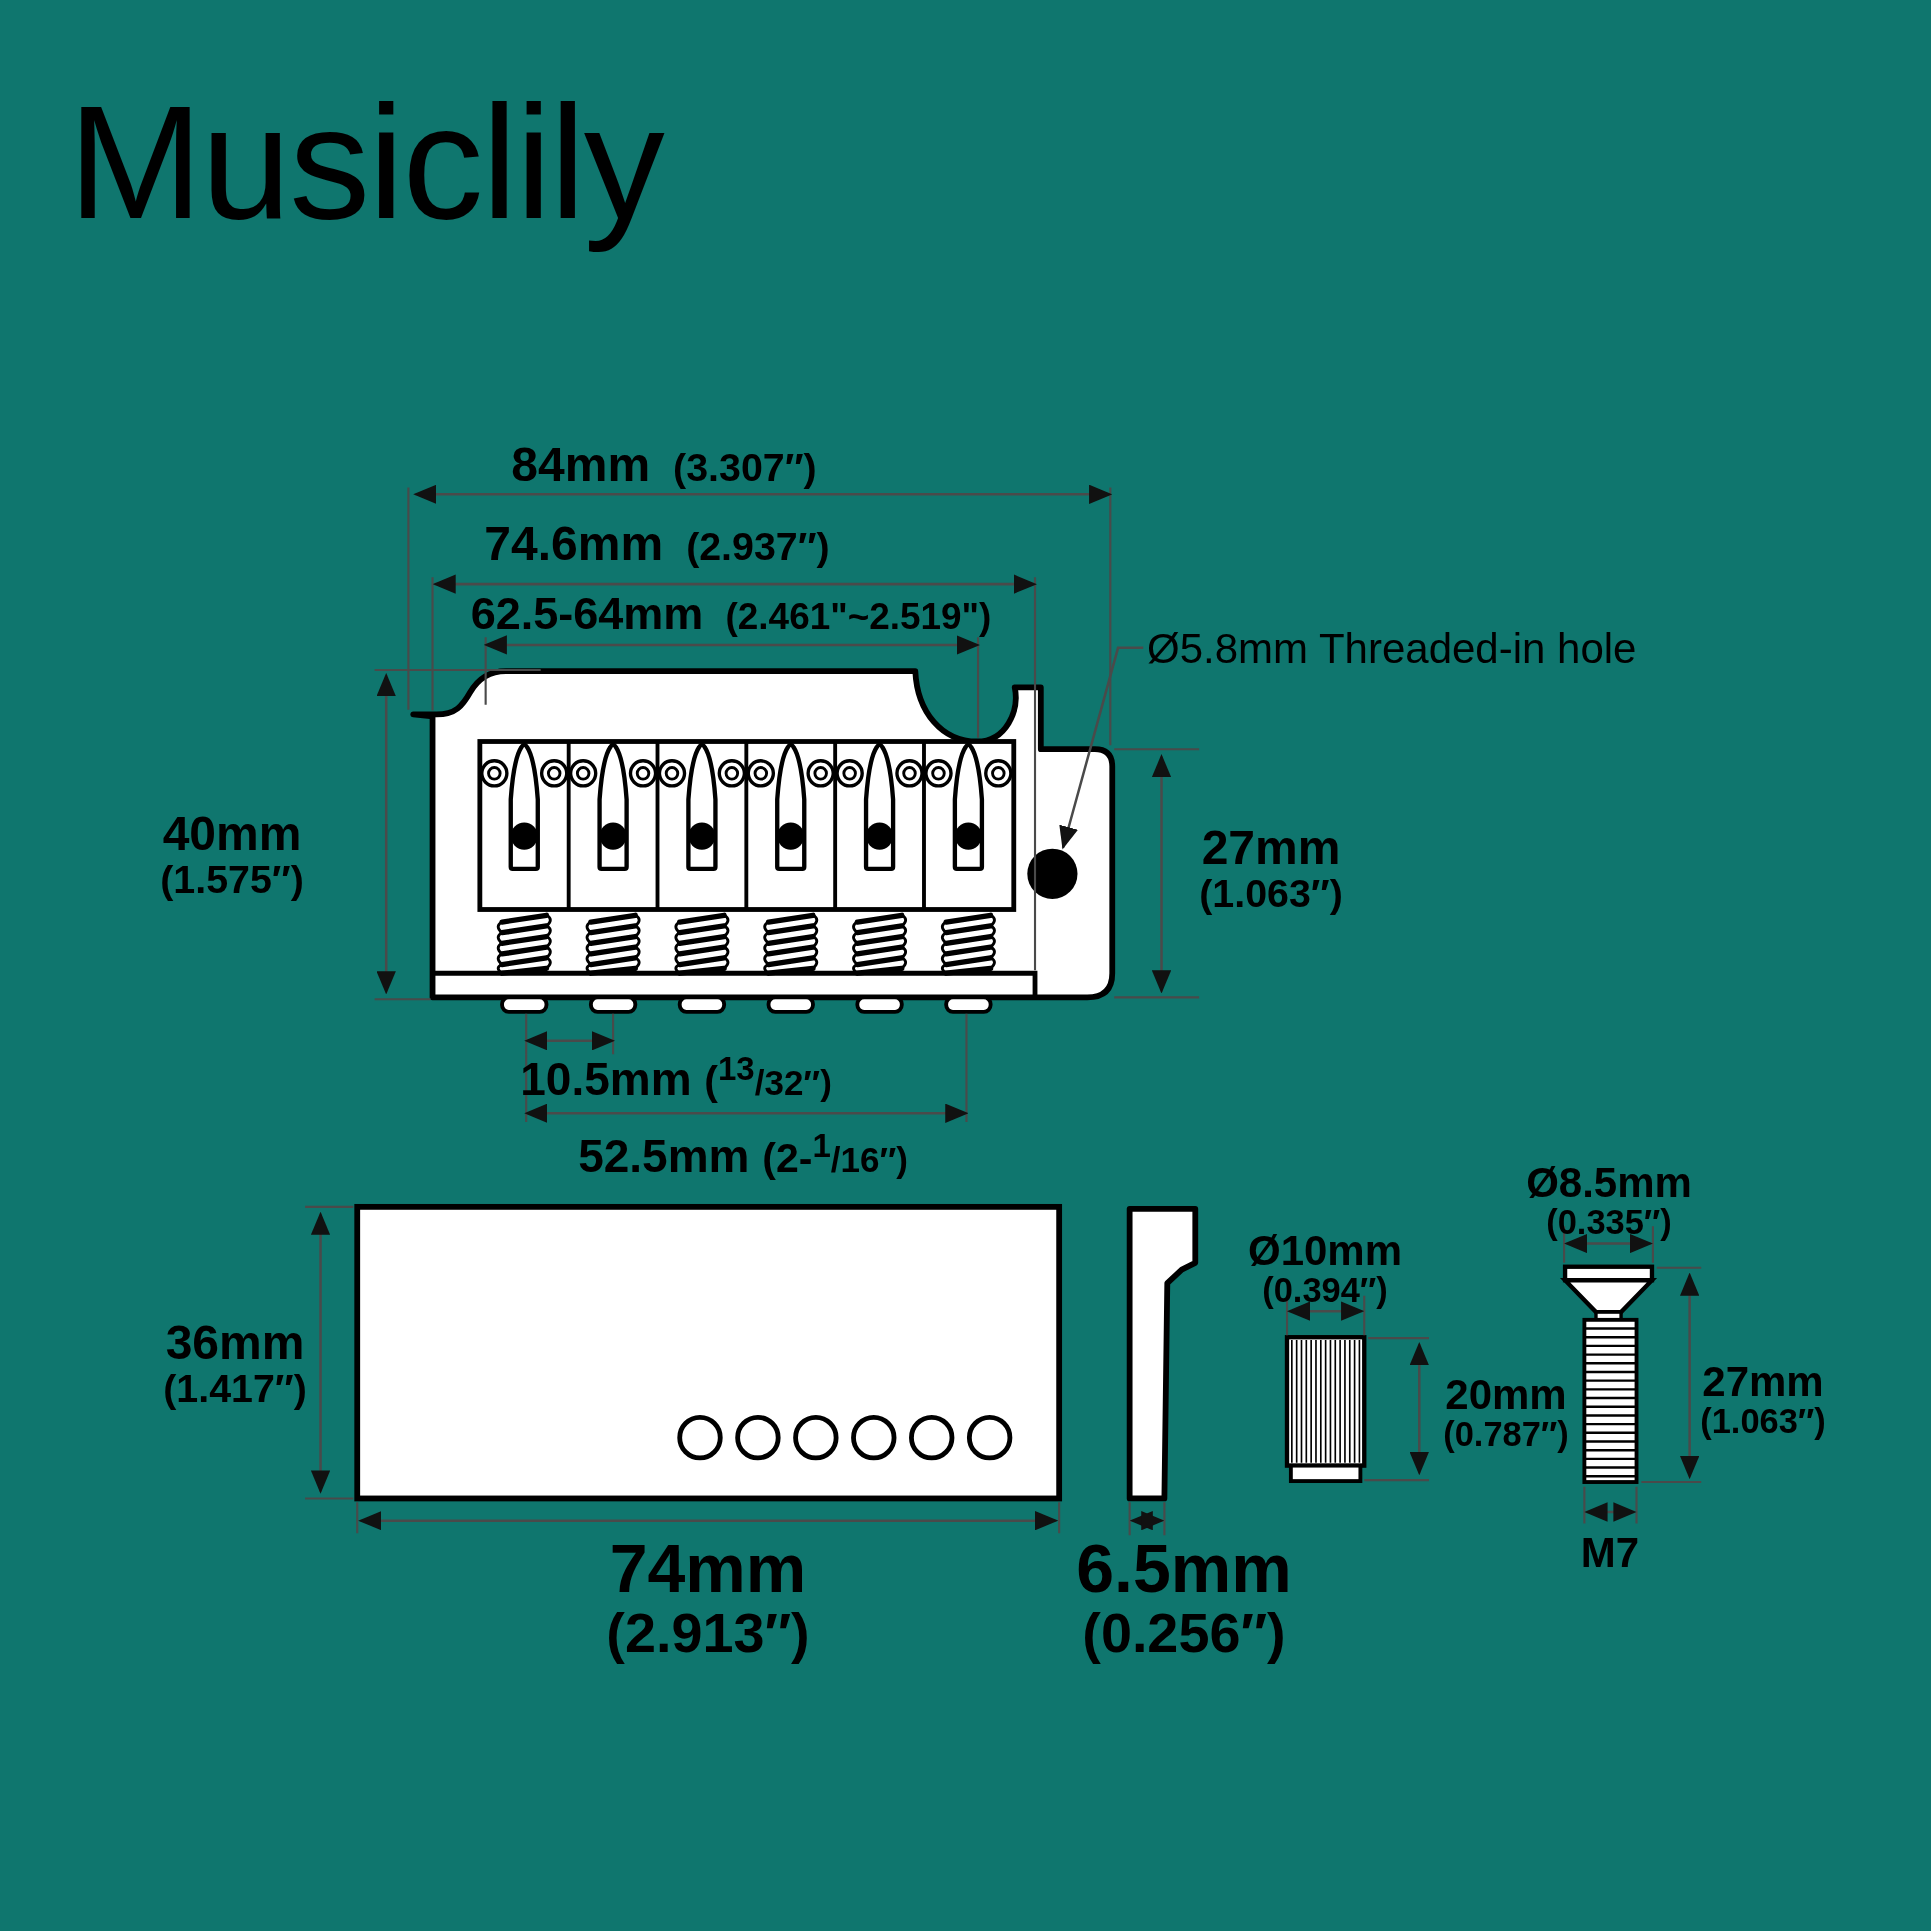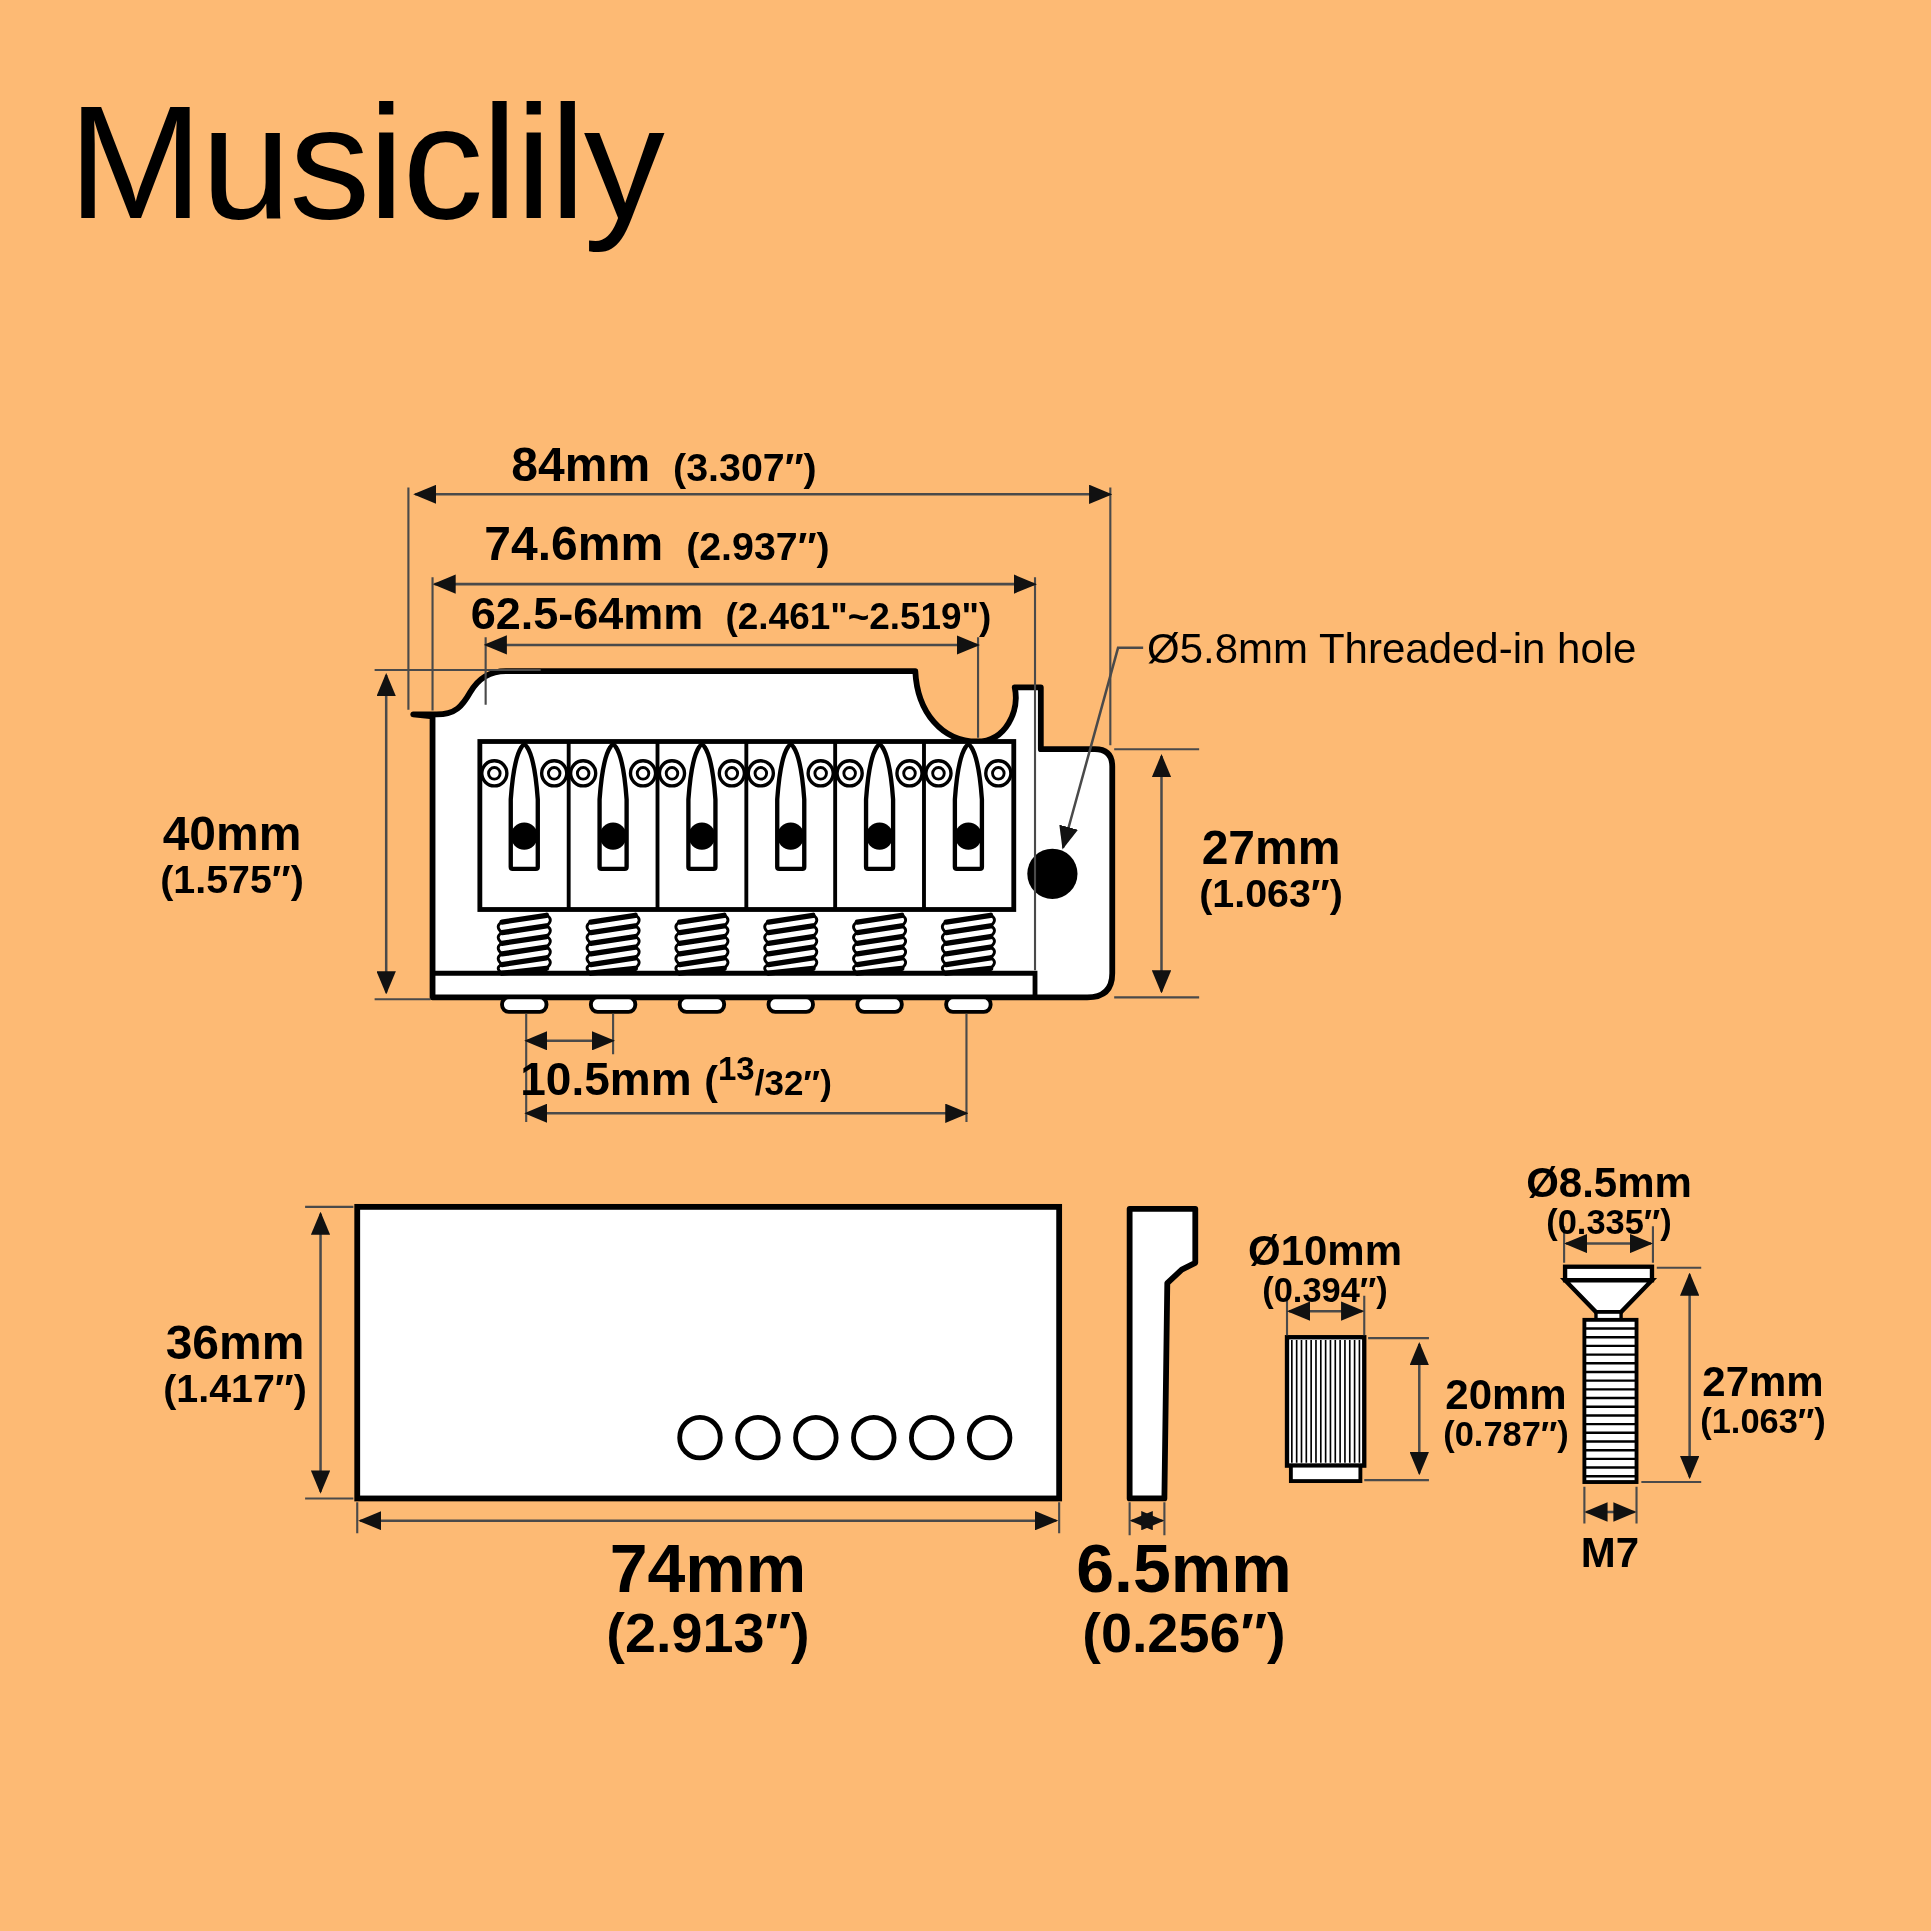--- a/index.html
+++ b/index.html
@@ -1,16 +1,16 @@
 <!DOCTYPE html>
 <html><head>
 <meta charset="utf-8">
 <style>
   html,body{margin:0;padding:0;background:#fff;}
-  .canvas{position:relative;width:1931px;height:1931px;background:#fdba74;overflow:hidden;
+  .canvas{position:relative;width:1931px;height:1931px;background:#0f766e;overflow:hidden;
           font-family:"Liberation Sans","DejaVu Sans",sans-serif;color:#000;}
   svg.draw{position:absolute;left:0;top:0;}
   .logo{position:absolute;left:68px;top:81px;font-size:162px;font-weight:400;
         letter-spacing:-1.9px;line-height:1;color:#000;}
   .lbl{position:absolute;transform:translate(-50%,-50%);font-weight:bold;
        white-space:nowrap;text-align:center;line-height:1.04;}
   .lbl .in{font-size:0.82em;}
   .inline50{font-size:48px;}
   .inline50 .in{margin-left:9.7px;}
   .stack50{font-size:48px;}
@@ -226,20 +226,24 @@
   <div class="lbl stack stack50" style="left:1271px;top:868px;">
     <span class="mm">27mm</span>
     <span class="in">(1.063″)</span>
   </div>
 
   <div class="lbl frac48" style="left:676px;top:1078px;">
     <span>10.5mm</span>
     <span class="o">(</span><span class="sup">13</span><span class="r">/32″)</span>
   </div>
 
+  <div class="lbl frac48" style="left:743px;top:1155px;">
+    <span>52.5mm</span>
+    <span class="o">(2-</span><span class="sup">1</span><span class="r">/16″)</span>
+  </div>
 
   <div class="lbl stack stack50" style="left:235px;top:1363px;">
     <span class="mm">36mm</span>
     <span class="in">(1.417″)</span>
   </div>
 
   <div class="lbl stack stack54" style="left:708px;top:1597px;">
     <span class="mm">74mm</span>
     <span class="in">(2.913″)</span>
   </div>

